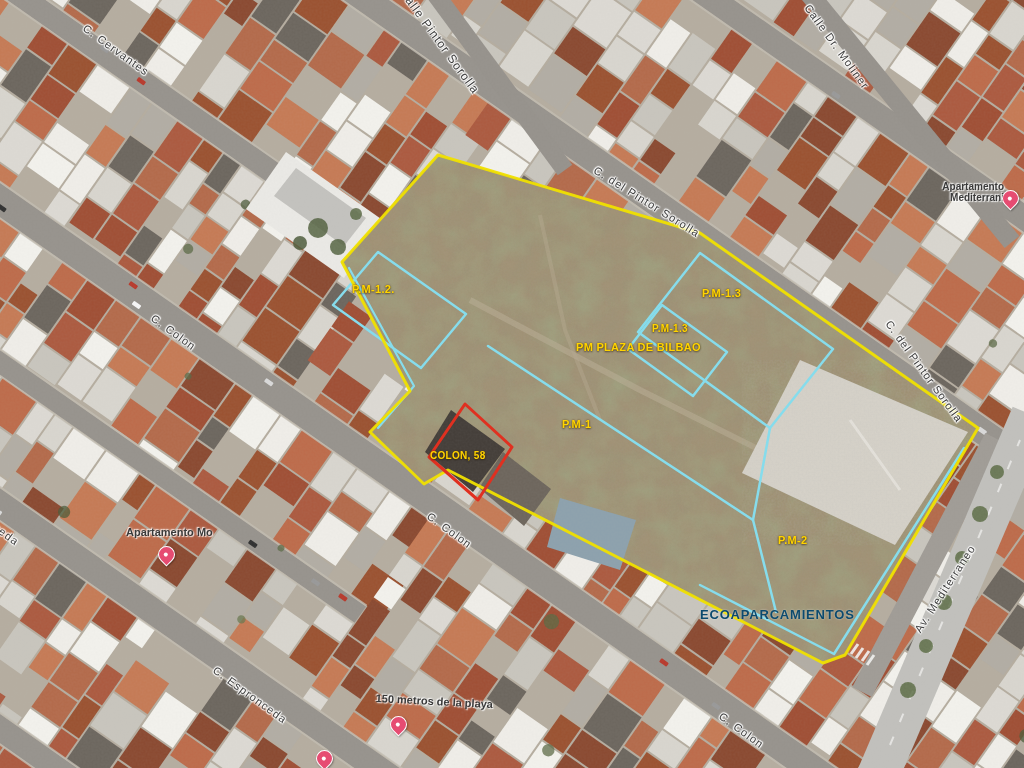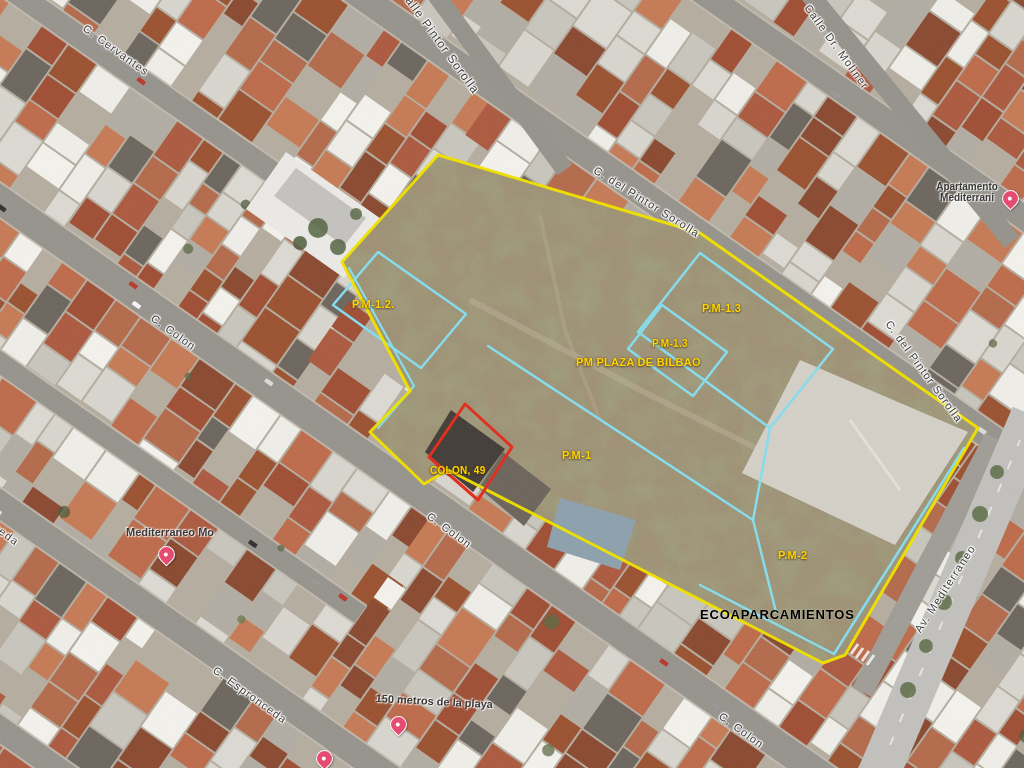--- a/index.html
+++ b/index.html
@@ -7,22 +7,22 @@
        font-family:"Liberation Sans",sans-serif;}
   #scene-wrap{position:absolute;inset:0;filter:blur(0.7px) saturate(.92) contrast(1.01);}
   #ann-wrap{position:absolute;inset:0;filter:blur(0.35px);}
   #labels{position:absolute;inset:0;}
   svg{position:absolute;left:0;top:0;display:block;}
   .sl{position:absolute;transform-origin:0 0;font-size:11px;font-weight:500;color:#3f3f3f;
       letter-spacing:1.2px;white-space:nowrap;
       text-shadow:-1px -1px 1px #fff,1px -1px 1px #fff,-1px 1px 1px #fff,1px 1px 1px #fff,0 0 3px #fff;}
   .pl{position:absolute;transform-origin:0 0;font-size:11px;font-weight:700;color:#ffd400;
       white-space:nowrap;letter-spacing:.3px;
-      text-shadow:0 0 2px rgba(90,60,0,.85),0 1px 2px rgba(0,0,0,.45);margin-top:15px;}
-  .site{position:absolute;font-size:13px;font-weight:700;color:#000000;letter-spacing:.8px;
+      text-shadow:0 0 2px rgba(90,60,0,.85),0 1px 2px rgba(0,0,0,.45);}
+  .site{position:absolute;font-size:13px;font-weight:700;color:#0c4a6e;letter-spacing:.8px;
       white-space:nowrap;text-shadow:0 0 2px rgba(255,255,255,.55);}
   .poi{position:absolute;transform-origin:0 0;font-size:11px;font-weight:700;color:#3a3a3a;
       white-space:nowrap;text-shadow:-1px -1px 1px rgba(255,255,255,.8),1px 1px 1px rgba(255,255,255,.8),0 0 3px rgba(255,255,255,.9);}
   .pin{position:absolute;width:15px;height:15px;border-radius:50% 50% 50% 0;
       transform:rotate(-45deg);background:#e64c72;border:1px solid #fff;
       box-shadow:0 1px 2px rgba(0,0,0,.4);}
   .pin::after{content:"";position:absolute;left:4.5px;top:4.5px;width:4px;height:4px;
       background:#fff;border-radius:50%;}
 </style>
 </head>
@@ -1919,29 +1919,29 @@
     <div class="sl" style="left:432px;top:510px;transform:rotate(36deg)">C. Colon</div>
     <div class="sl" style="left:724px;top:710px;transform:rotate(36deg)">C. Colon</div>
     <div class="sl" style="left:218px;top:664px;transform:rotate(36deg)">C. Espronceda</div>
     <div class="sl" style="left:-50px;top:486px;transform:rotate(36deg)">C. Espronceda</div>
     <div class="sl" style="left:912px;top:628px;transform:rotate(-57deg)">Av. Mediterraneo</div>
 
     <div class="pl" style="left:352px;top:283px">P.M-1.2.</div>
     <div class="pl" style="left:702px;top:287px">P.M-1.3</div>
     <div class="pl" style="left:652px;top:323px;font-size:10px">P.M-1.3</div>
     <div class="pl" style="left:576px;top:341px">PM PLAZA DE BILBAO</div>
-    <div class="pl" style="left:562px;top:434px">P.M-1</div>
-    <div class="pl" style="left:430px;top:450px;font-size:10px">COLON, 49</div>
+    <div class="pl" style="left:562px;top:418px">P.M-1</div>
+    <div class="pl" style="left:430px;top:450px;font-size:10px">COLON, 58</div>
     <div class="pl" style="left:778px;top:534px">P.M-2</div>
 
     <div class="site" style="left:700px;top:607px">ECOAPARCAMIENTOS</div>
 
-    <div class="poi" style="left:126px;top:526px">Mediterraneo Mo</div>
+    <div class="poi" style="left:126px;top:526px">Apartamento Mo</div>
     <div class="poi" style="left:376px;top:692px;transform:rotate(3deg)">150 metros de la playa</div>
-    <div class="poi" style="left:930px;top:181px;width:74px;text-align:center;font-size:10px;line-height:11px">
+    <div class="poi" style="left:930px;top:181px;width:74px;text-align:right;font-size:10px;line-height:11px">
       <div>Apartamento</div>
       <div>Mediterrani</div>
     </div>
 
     <div class="pin" style="left:158px;top:546px"></div>
     <div class="pin" style="left:390px;top:716px"></div>
     <div class="pin" style="left:316px;top:750px"></div>
     <div class="pin" style="left:1002px;top:190px"></div>
   </div>
 </div>

